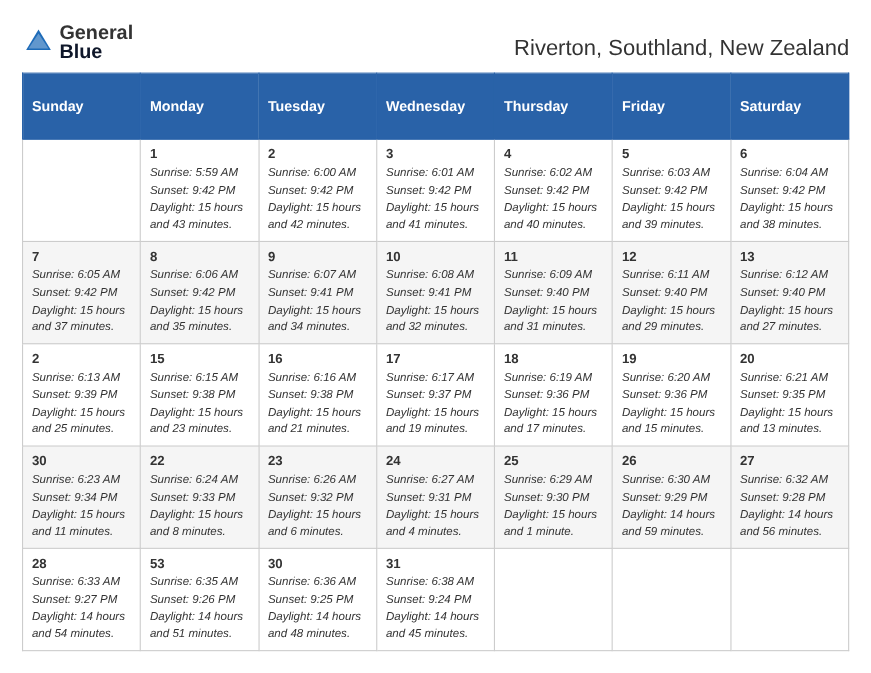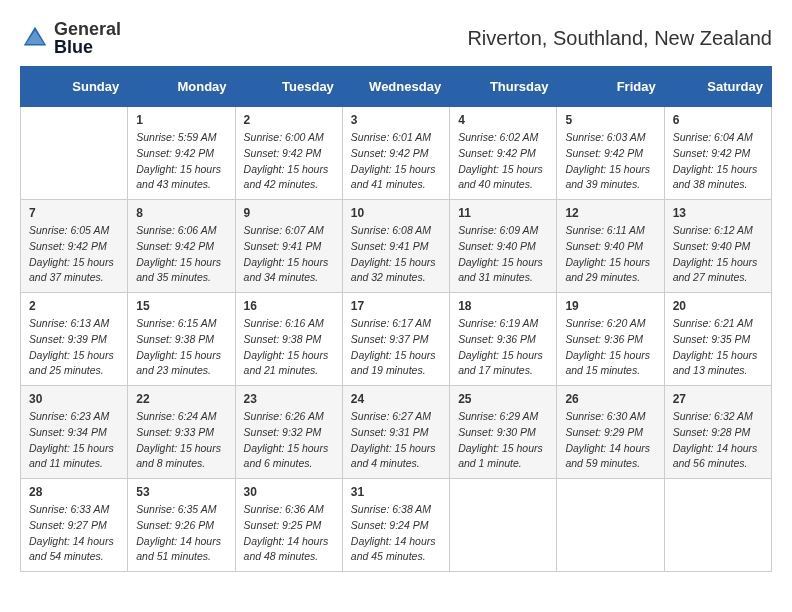--- a/index.html
+++ b/index.html
@@ -6,21 +6,21 @@
     body {
       font-family: Arial, sans-serif;
       background: #fff;
       width: 792px;
       min-height: 612px;
       padding: 20px;
     }
     .header-section {
       display: flex;
       justify-content: space-between;
-      align-items: center;
+      align-items: flex-end;
       margin-bottom: 10px;
     }
     .logo {
       display: flex;
       align-items: center;
     }
     .logo-text {
       display: flex;
       flex-direction: column;
       line-height: 1;
@@ -53,22 +53,22 @@
       color: #333;
     }
     .calendar-table {
       width: 100%;
       border-collapse: collapse;
       table-layout: fixed;
     }
     .calendar-table th {
       background-color: #2962a8;
       color: white;
-      text-align: right;
-      padding: 12px 8px;
+      text-align: left;
+      padding: 22px 8px;
       font-size: 13px;
       border: 1px solid #2962a8;
     }
     .calendar-table td {
       vertical-align: top;
       padding: 6px 8px;
       border: 1px solid #ccc;
       font-size: 11px;
       color: #333;
       background: #fff;

